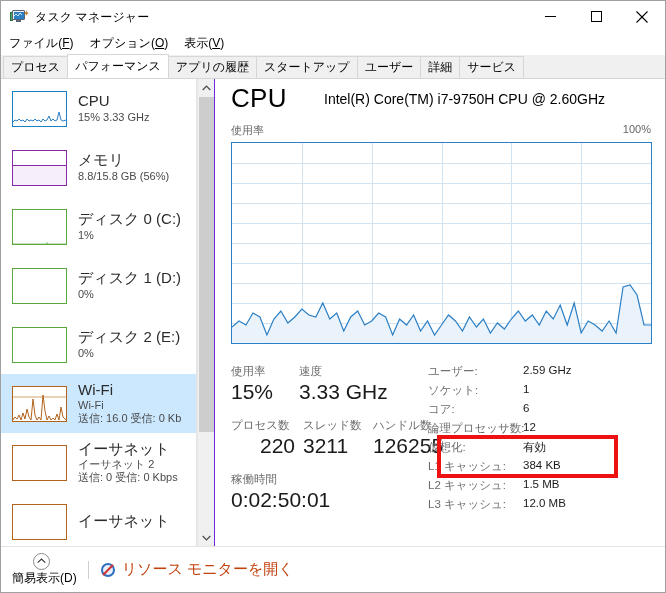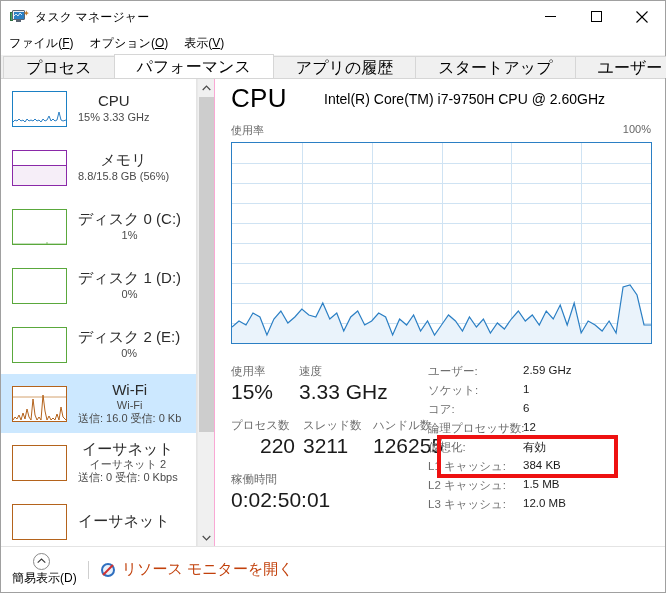--- a/index.html
+++ b/index.html
@@ -72,41 +72,40 @@
 
   
   .tabstrip {
     position: absolute; left: 0; top: 54px; width: 664px; height: 24px;
     background: #f0f0f0;
     border-bottom: 1px solid #d6d6d6;
     display: flex; align-items: flex-end;
     padding-left: 2px;
   }
   .tab {
-    font-size: 16px; color: #000000;
+    font-size: 12px; color: #000000;
     height: 22px; line-height: 21px;
-    padding: 0 22px;
+    padding: 0 7px;
     background: #f0f0f0;
     border: 1px solid #d6d6d6;
     border-bottom: none;
     margin-right: -1px;
     white-space: nowrap;
   }
   .tab.active {
     background: #ffffff;
     height: 24px; line-height: 23px;
     border-color: #d6d6d6;
     position: relative; z-index: 2;
   }
 
   
   .body {
     position: absolute; left: 0; top: 78px; width: 556px; height: 467px;
-    background: #f9a8d4;
-    text-align: center;
+    background: #6d28d9;
   }
 
   
   .sidebar {
     position: absolute; left: 0; top: 0; width: 196px; height: 467px;
     background: #ffffff; overflow: hidden;
     border-right: 1px solid #e4e4e4;
   }
   .sb-item {
     position: relative;

